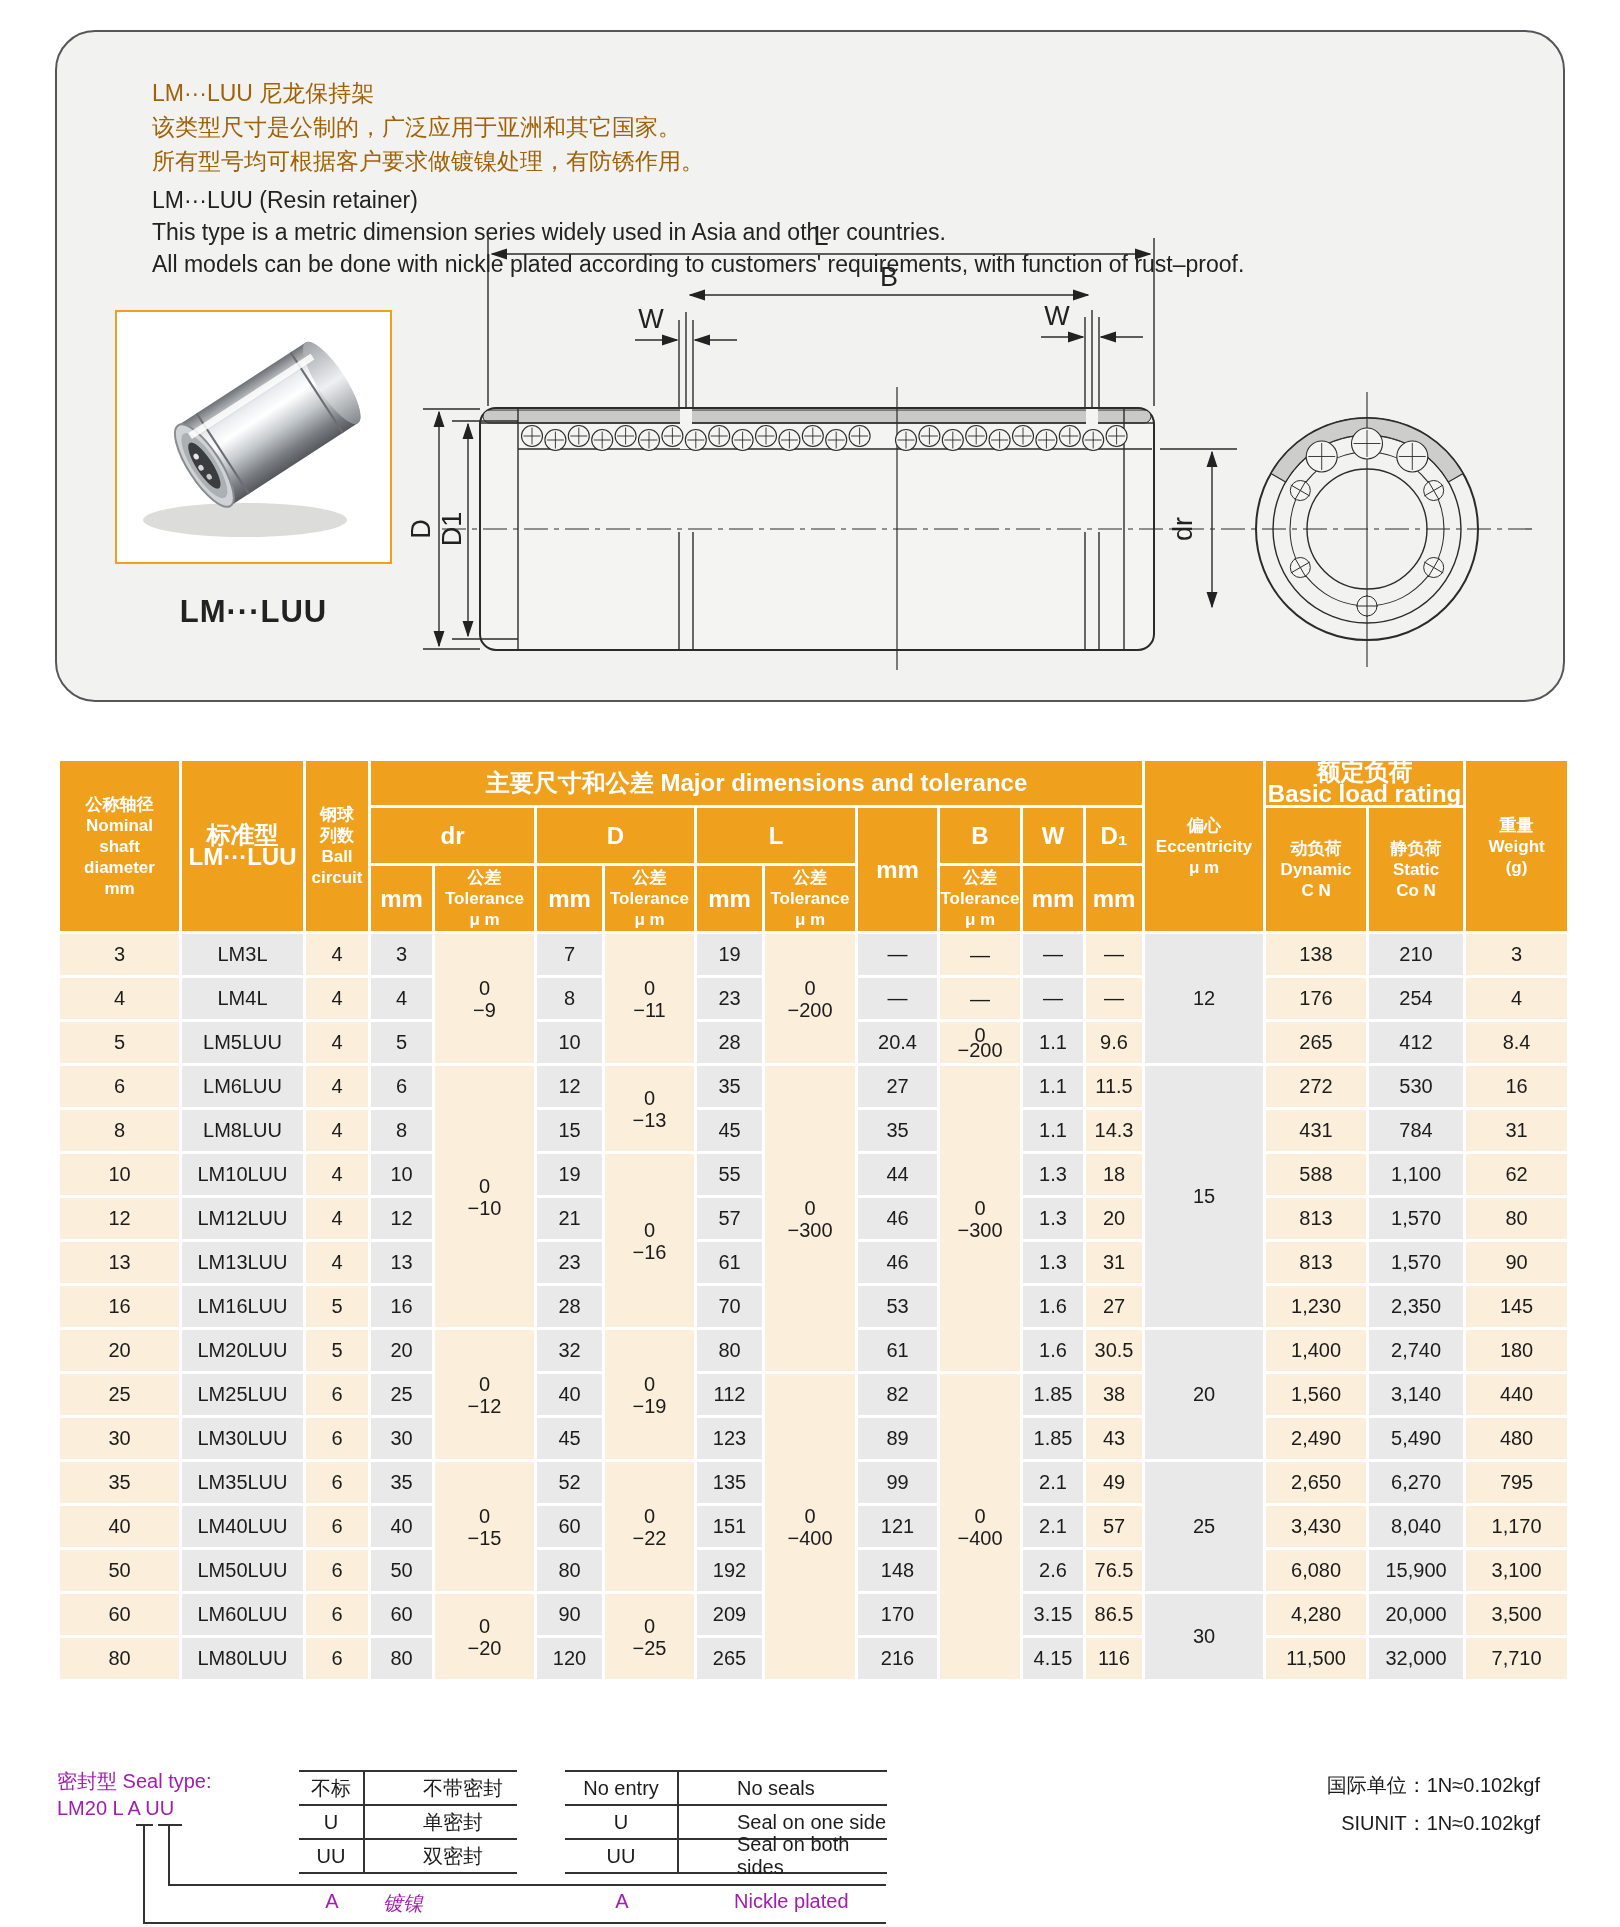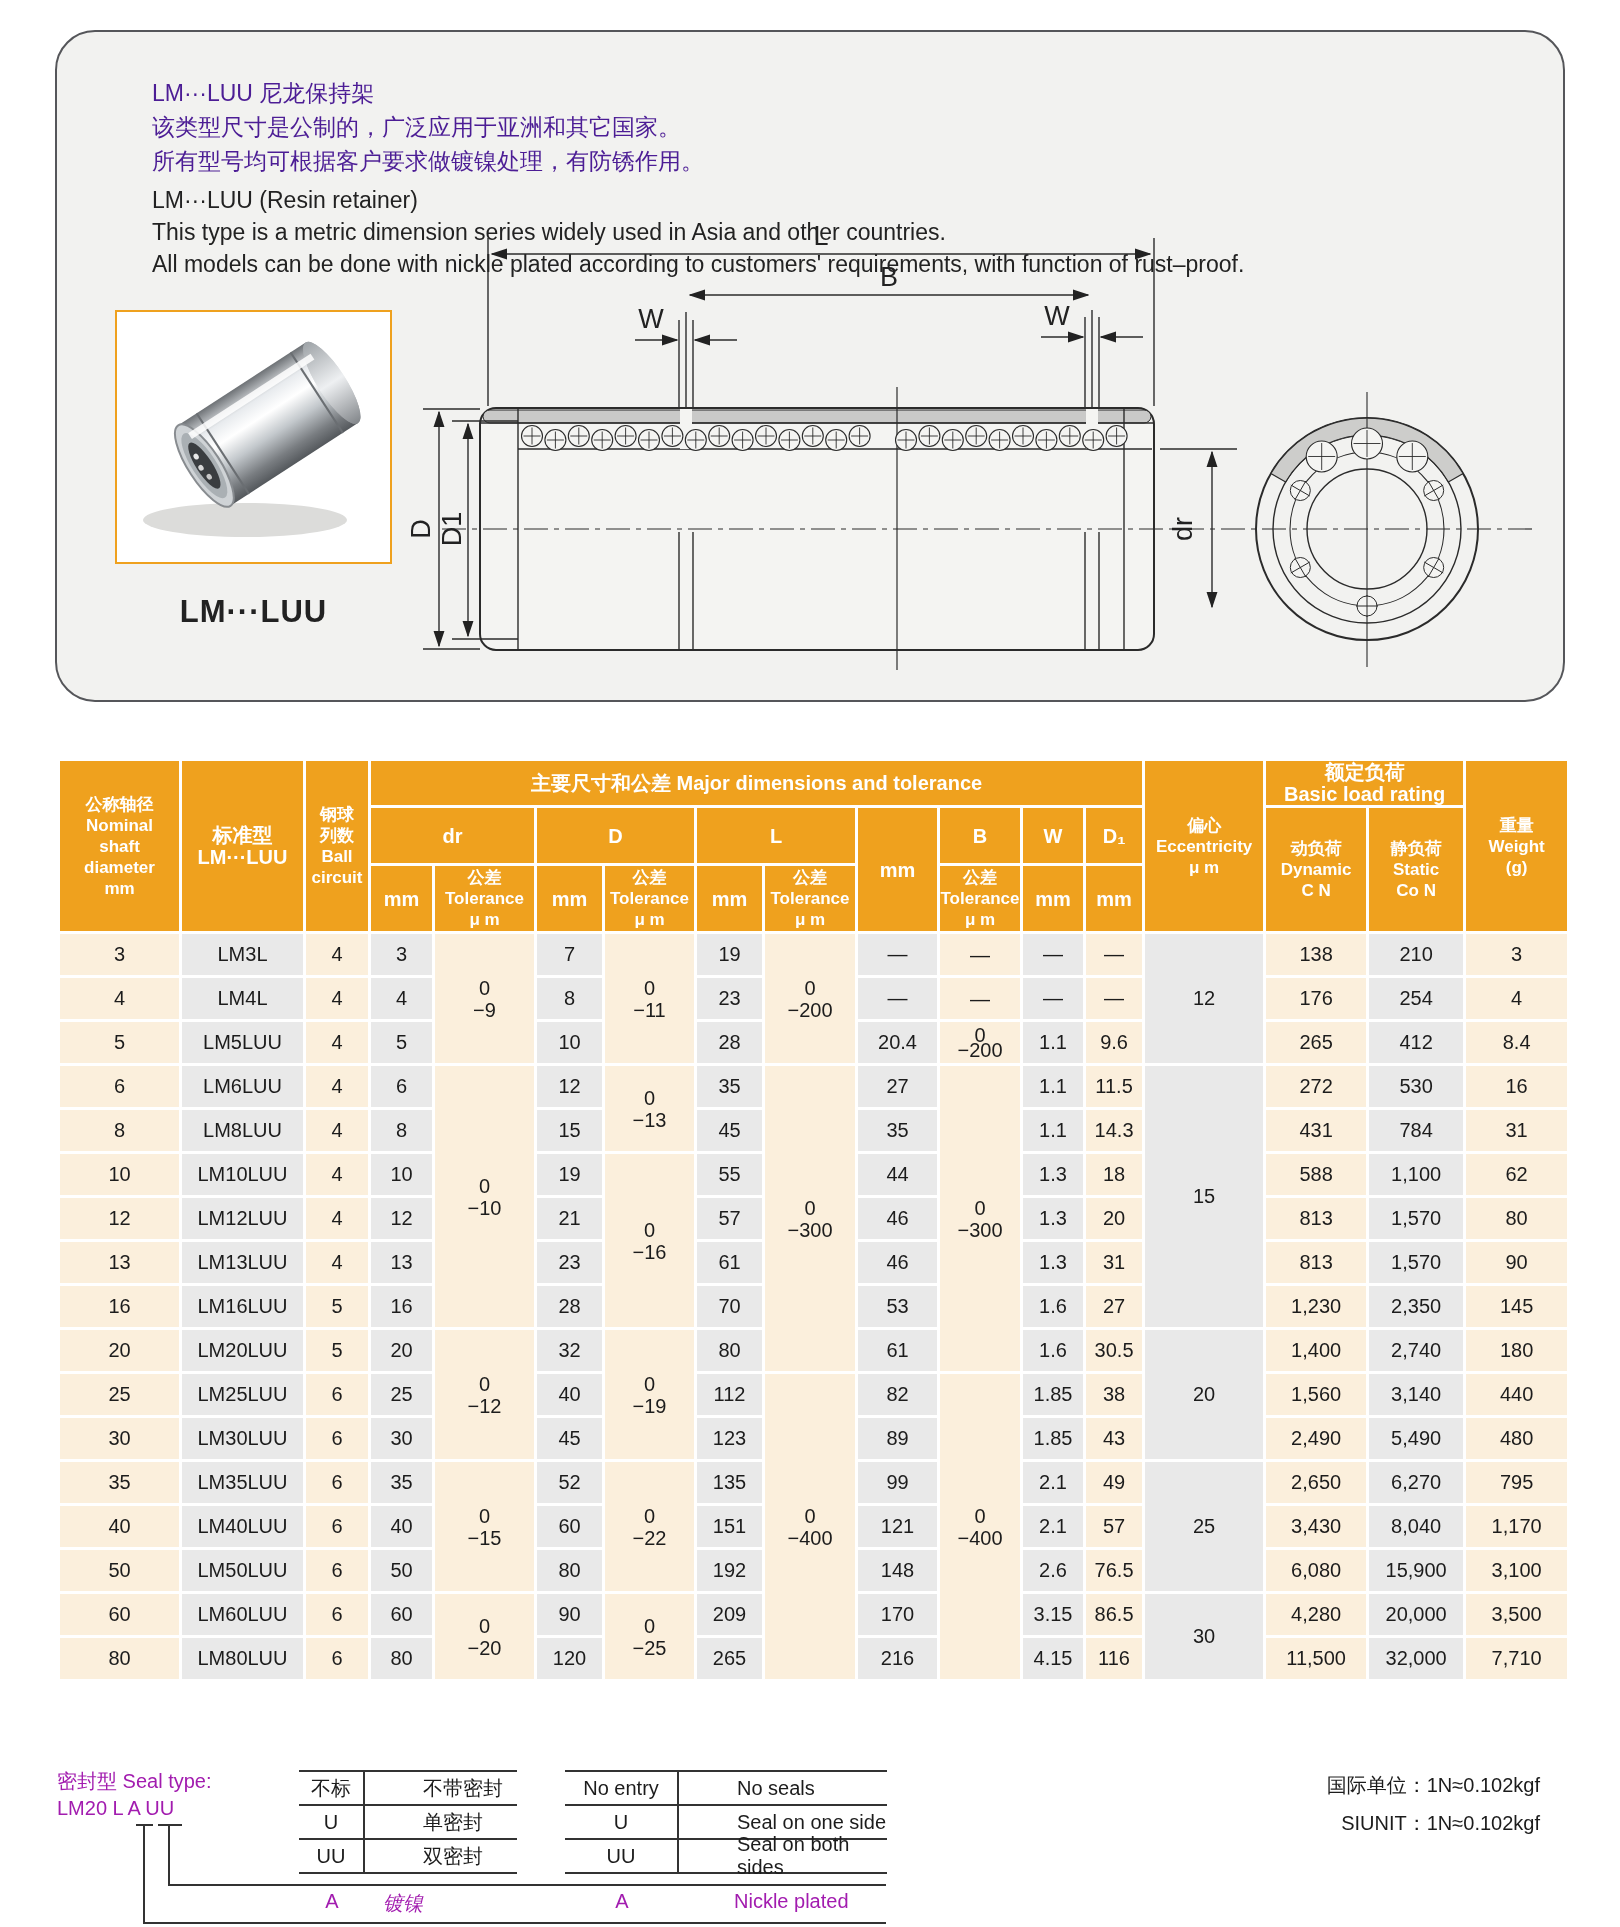--- a/index.html
+++ b/index.html
@@ -9,35 +9,35 @@
     --line:#2B2B2B;
     --boxbg:#F2F2F0;
   }
   *{margin:0;padding:0;box-sizing:border-box;}
   body{background:#fff;font-family:"Liberation Sans","DejaVu Sans",sans-serif;color:#1c1c1c;}
   #page{position:relative;width:1620px;height:1927px;background:#fff;overflow:hidden;}
 
   
   .intro-box{position:absolute;left:55px;top:30px;width:1510px;height:672px;
     background:var(--boxbg);border:2px solid #55565A;border-radius:40px;}
-  .intro-zh{position:absolute;left:95px;top:44px;font-size:23px;line-height:34px;color:#4c1d95;white-space:pre-line;}
+  .intro-zh{position:absolute;left:95px;top:44px;font-size:23px;line-height:34px;color:#a16207;white-space:pre-line;}
   .intro-en{position:absolute;left:95px;top:152px;font-size:23px;line-height:32px;color:#222;white-space:pre-line;}
 
   
   .photo-box{position:absolute;left:113px;top:308px;width:277px;height:254px;background:#fff;border:2px solid var(--accent);}
   .photo-caption{position:absolute;left:113px;top:592px;width:277px;text-align:center;font-size:31px;font-weight:bold;color:#222;letter-spacing:1px;}
 
   
   .drawing{position:absolute;left:400px;top:212px;}
   .drawing text{font-family:"Liberation Sans","DejaVu Sans",sans-serif;fill:#222;}
 
   
   table.spec{position:absolute;left:57px;top:758px;width:1508px;border-collapse:collapse;table-layout:fixed;}
   table.spec th,table.spec td{border:3px solid #fff;padding:0;text-align:center;vertical-align:middle;overflow:hidden;}
-  table.spec thead th{background:var(--accent);color:#fff;font-weight:bold;white-space:pre-line;font-size:20px;line-height:22px;}
+  table.spec thead th{background:var(--accent);color:#fff;font-weight:bold;white-space:pre-line;font-size:24px;line-height:22px;}
   table.spec thead th.sub{font-size:17px;line-height:21px;}
   table.spec thead tr.hr1 th{height:40px;}
   table.spec thead tr.hr2 th{height:58px;}
   table.spec thead tr.hr3 th{height:68px;}
   table.spec tbody tr{height:44px;}
   table.spec tbody td{font-size:20px;color:#1c1c1c;}
   td.cream{background:var(--cream);}
   td.gray{background:var(--gray);}
   td.left{text-align:left;padding-left:14px;}
   td.tol{white-space:pre-line;font-size:19px;line-height:22px;}

